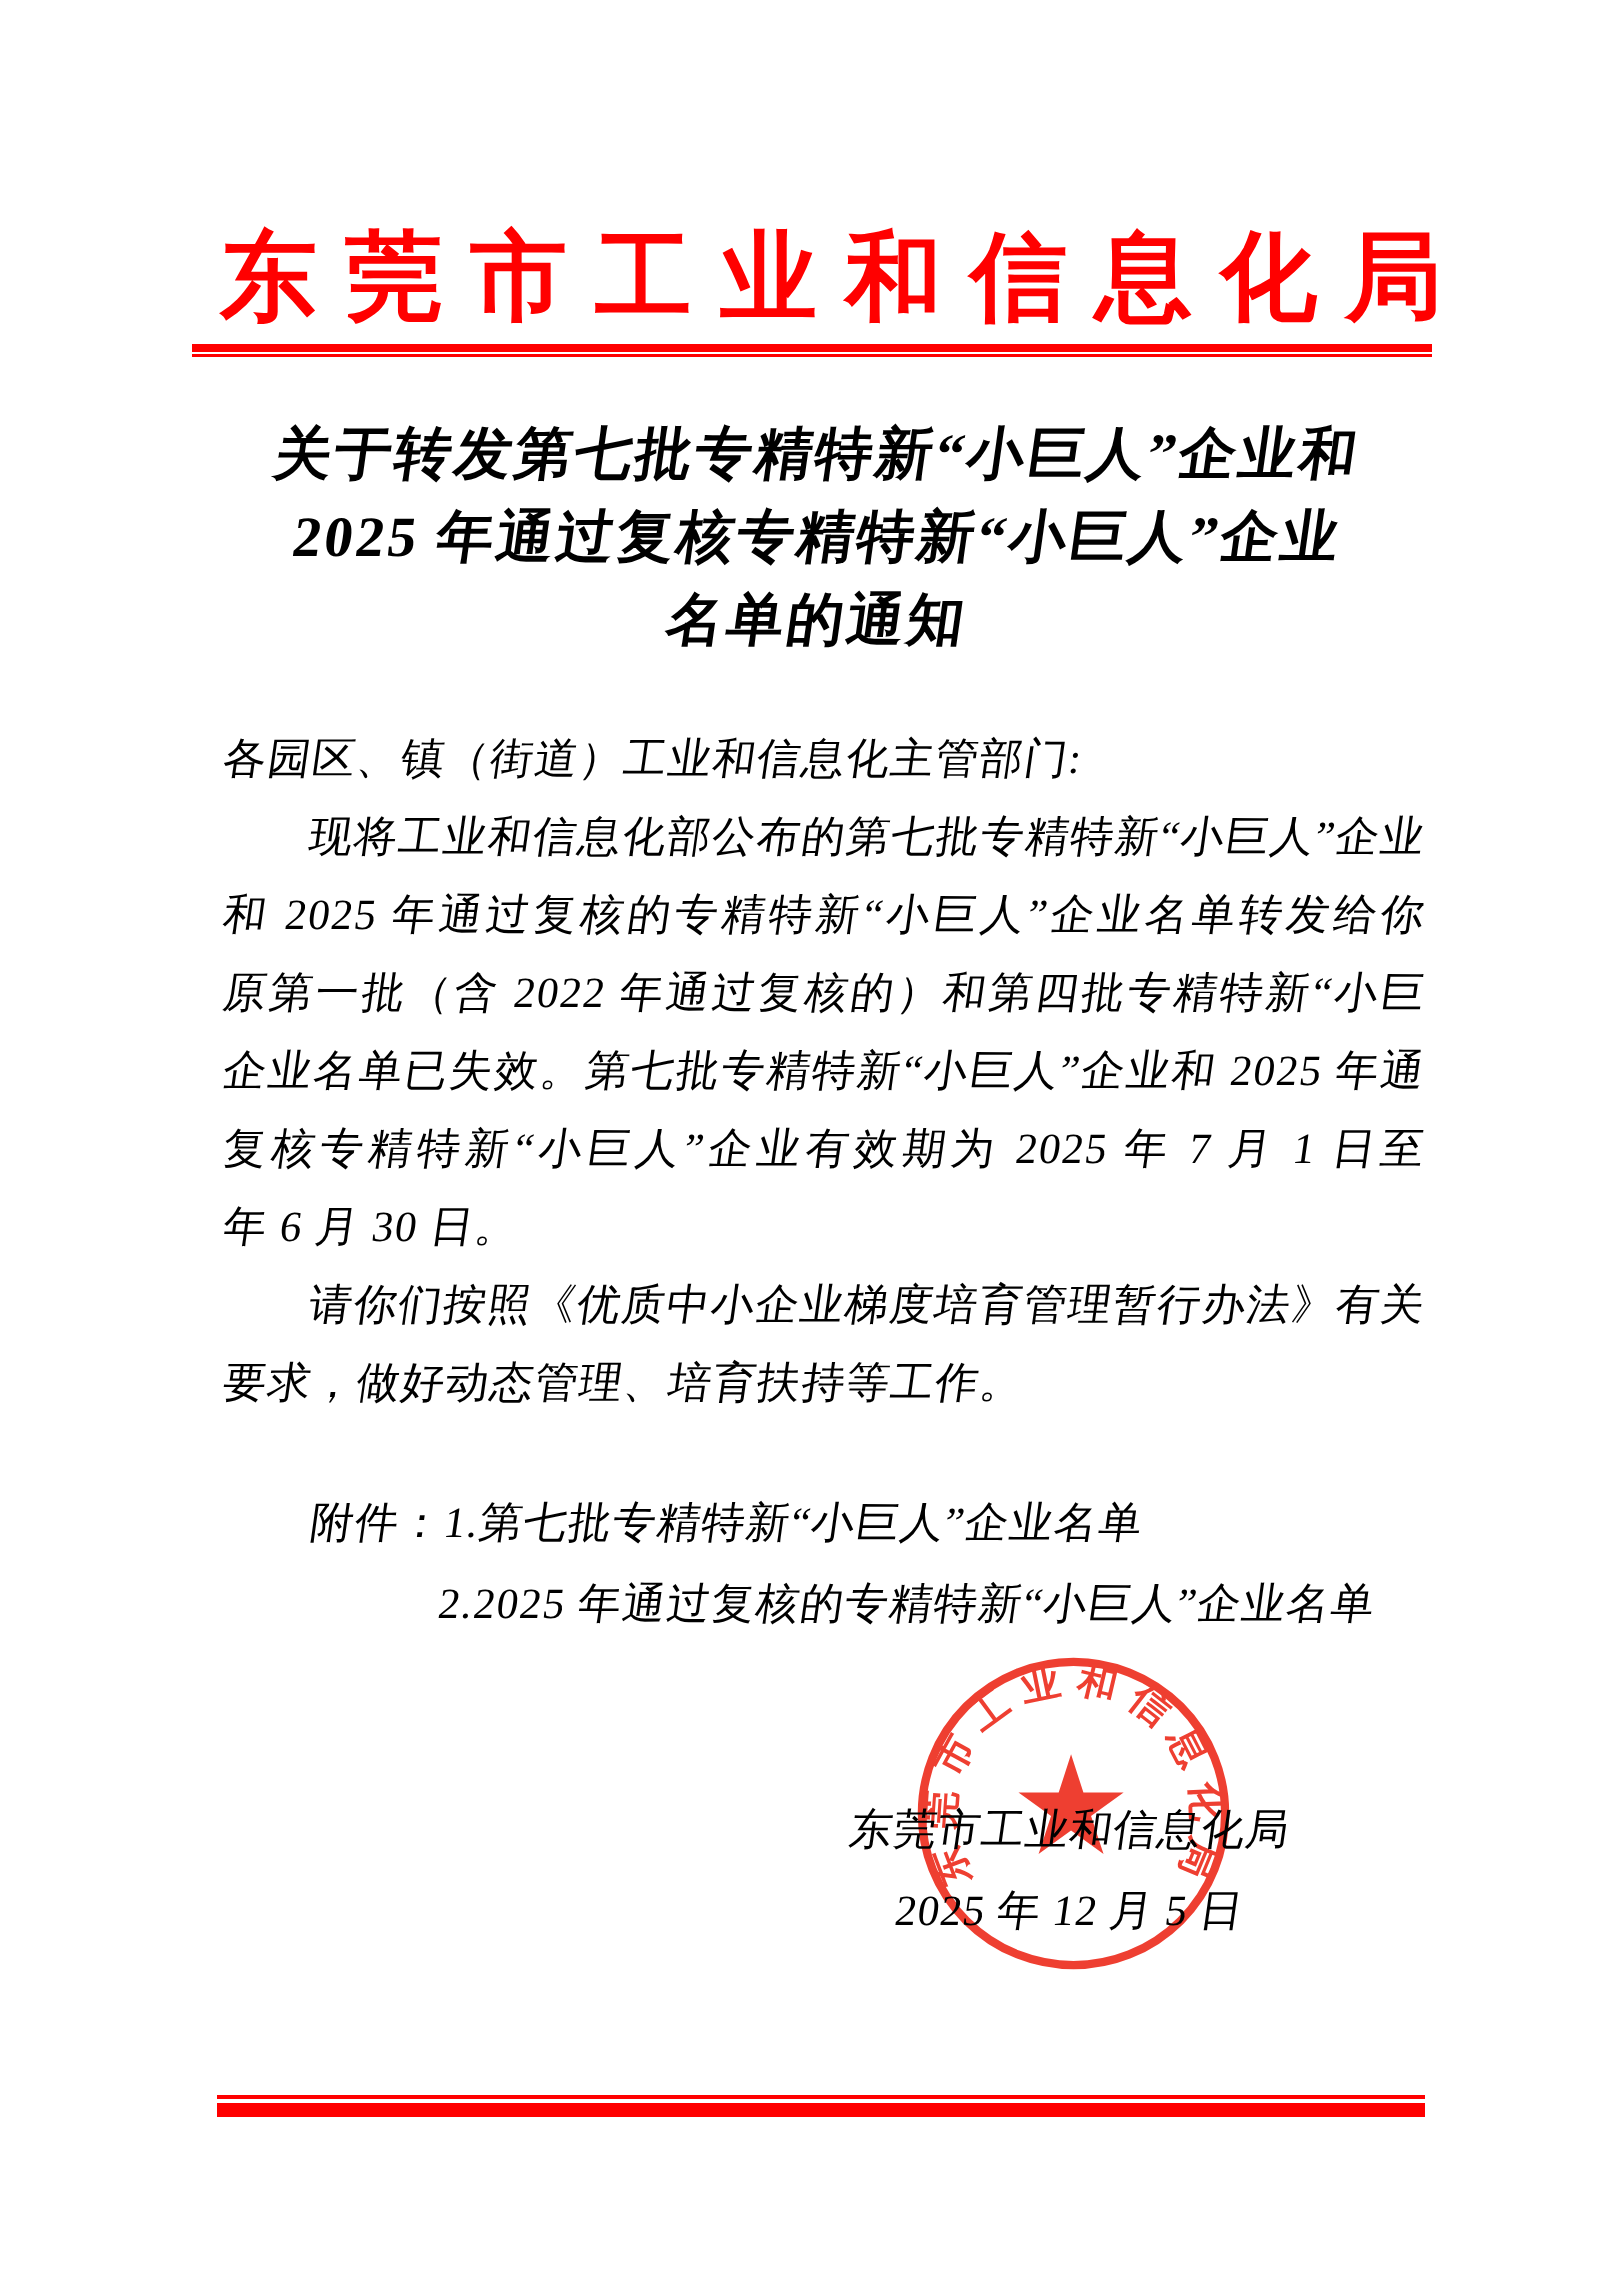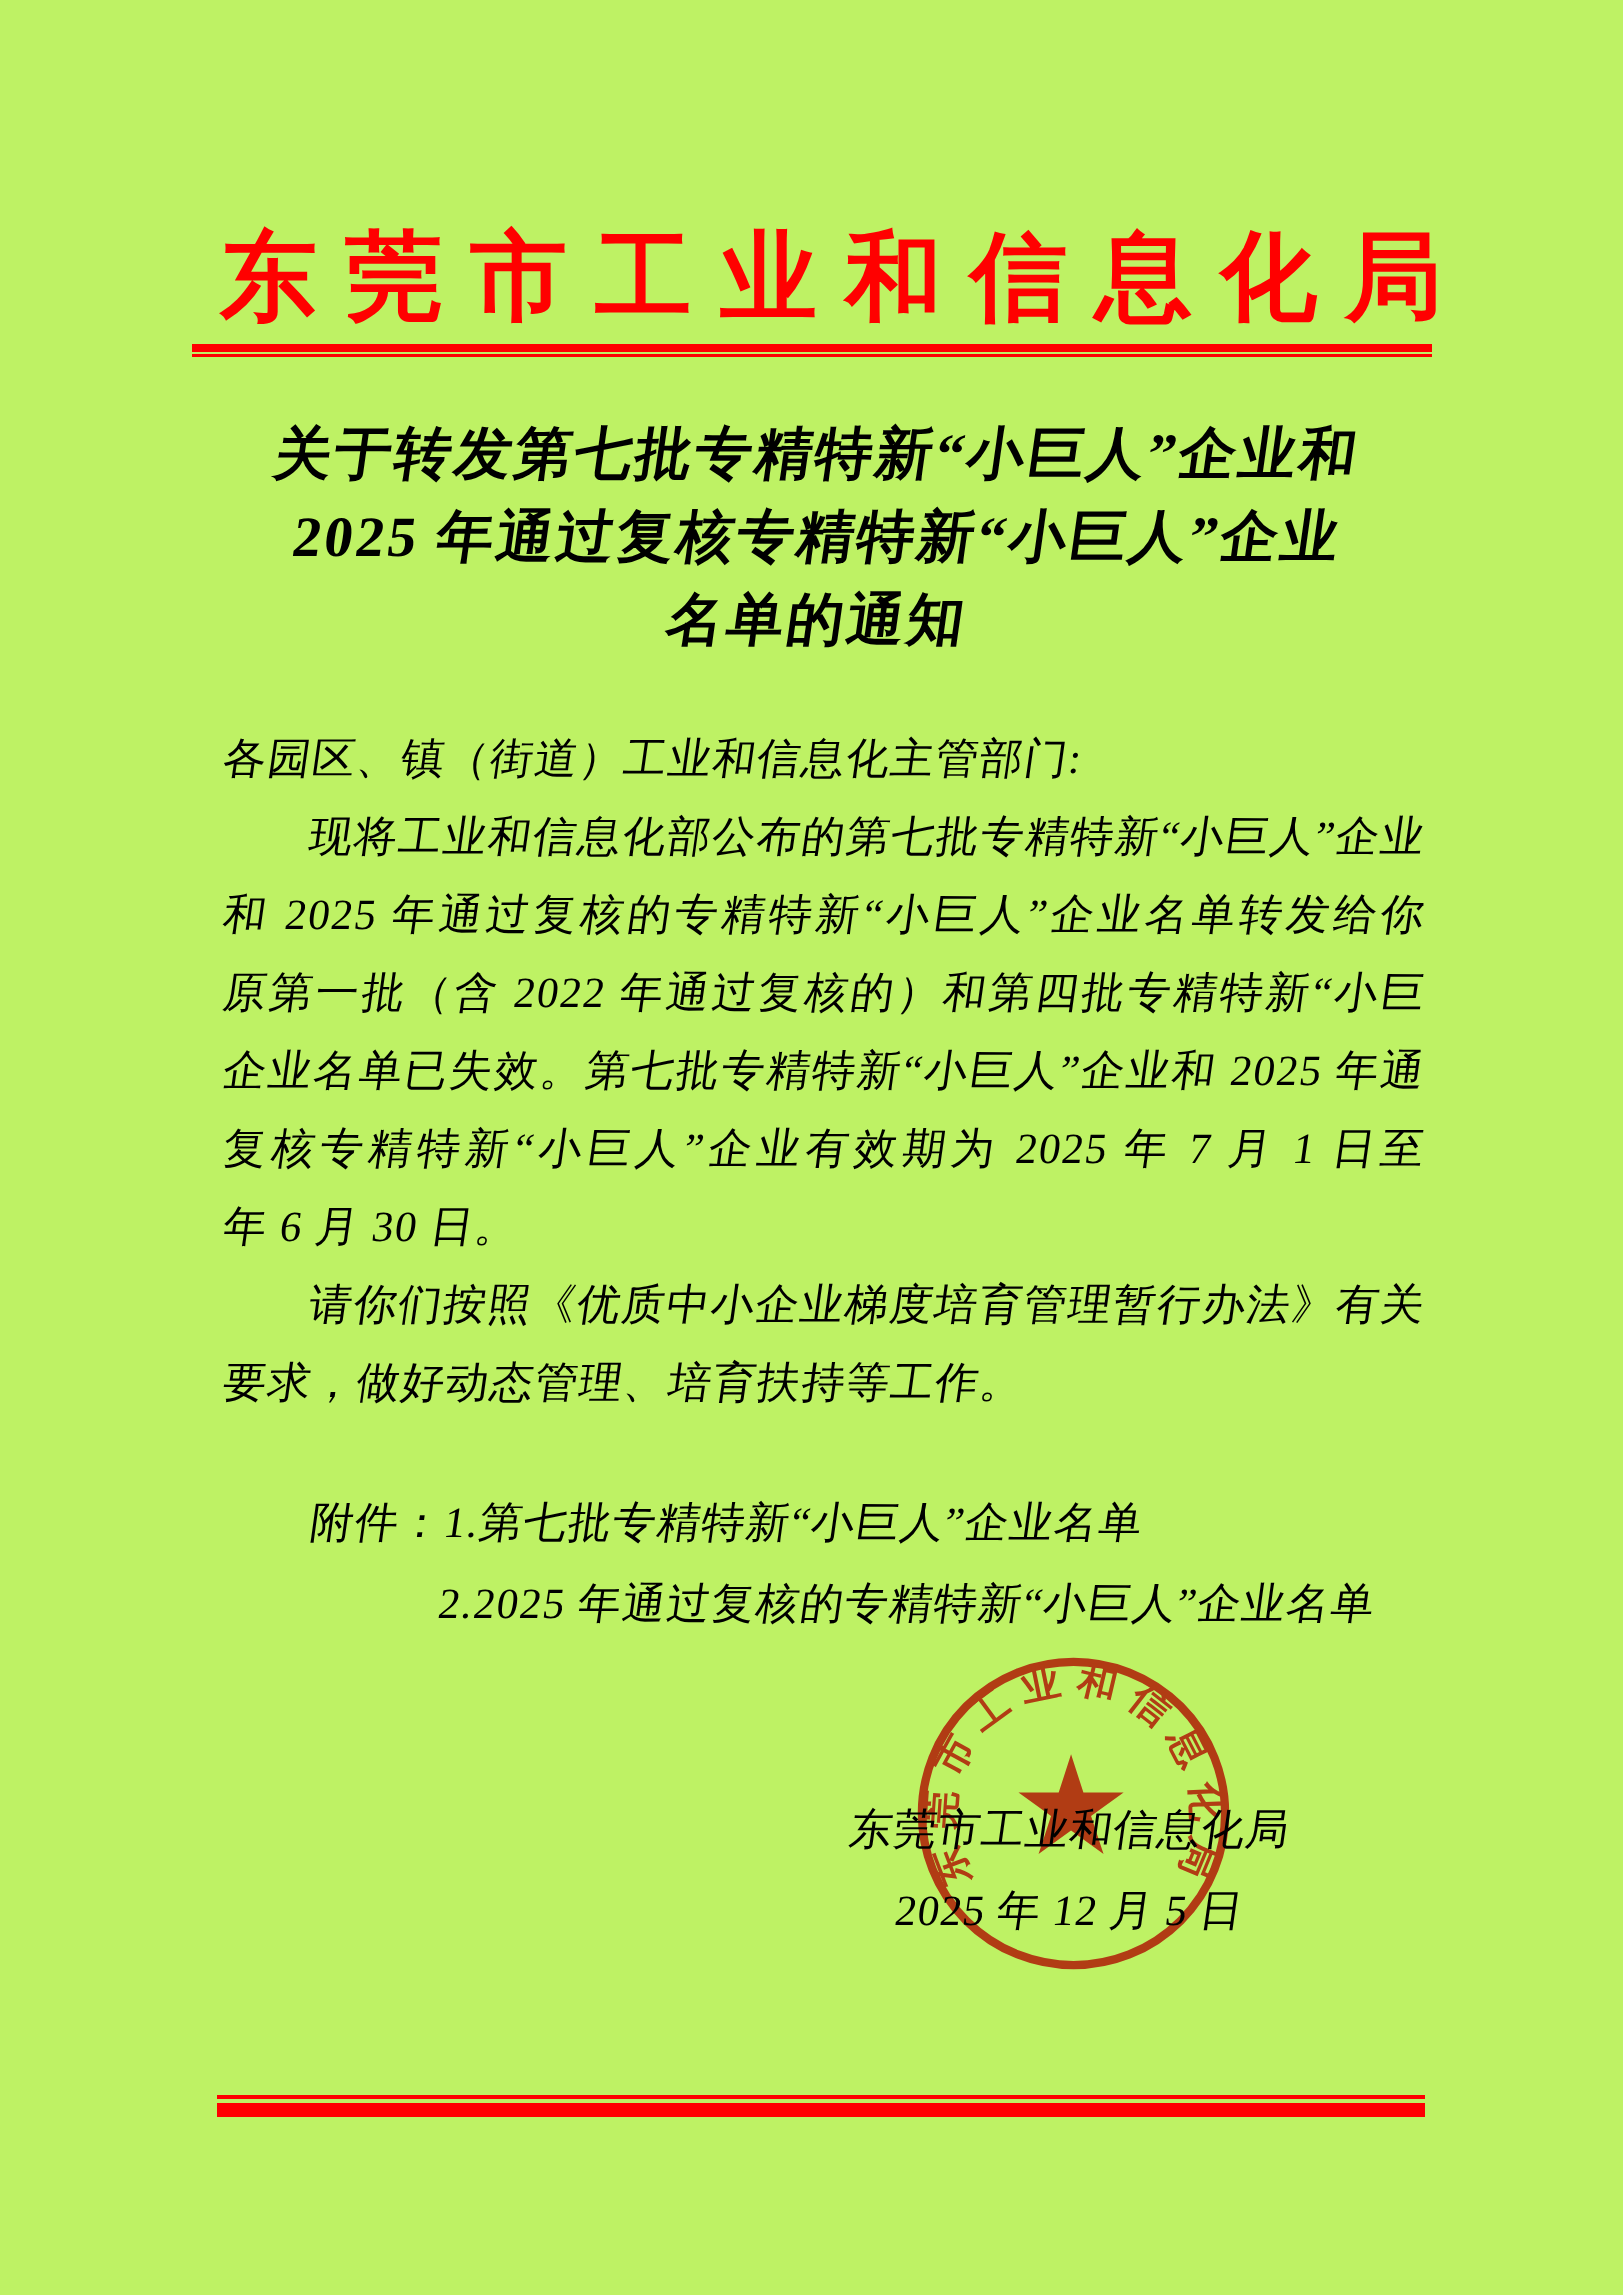--- a/index.html
+++ b/index.html
@@ -1,17 +1,17 @@
 <!DOCTYPE html>
 <html style="font-size:8.2px"><head>
 <meta charset="utf-8">
 <style>
   html,body { margin:0; padding:0; background:#888; }
   .page {
-    position:relative; width:1623px; height:2295px; background:#bef264;
+    position:relative; width:1623px; height:2295px; background:#ffffff;
     margin:0 auto; overflow:hidden;
     font-family:"Liberation Serif","DejaVu Serif",serif; color:#000;
   }
   
   .agency-header {
     position:absolute; top:224px; left:192px; width:1240px;
     text-align:center; white-space:nowrap;
     font-size:97px; line-height:1.12; font-weight:bold;
     color:#ff0000; letter-spacing:28px; text-indent:28px;
   }

